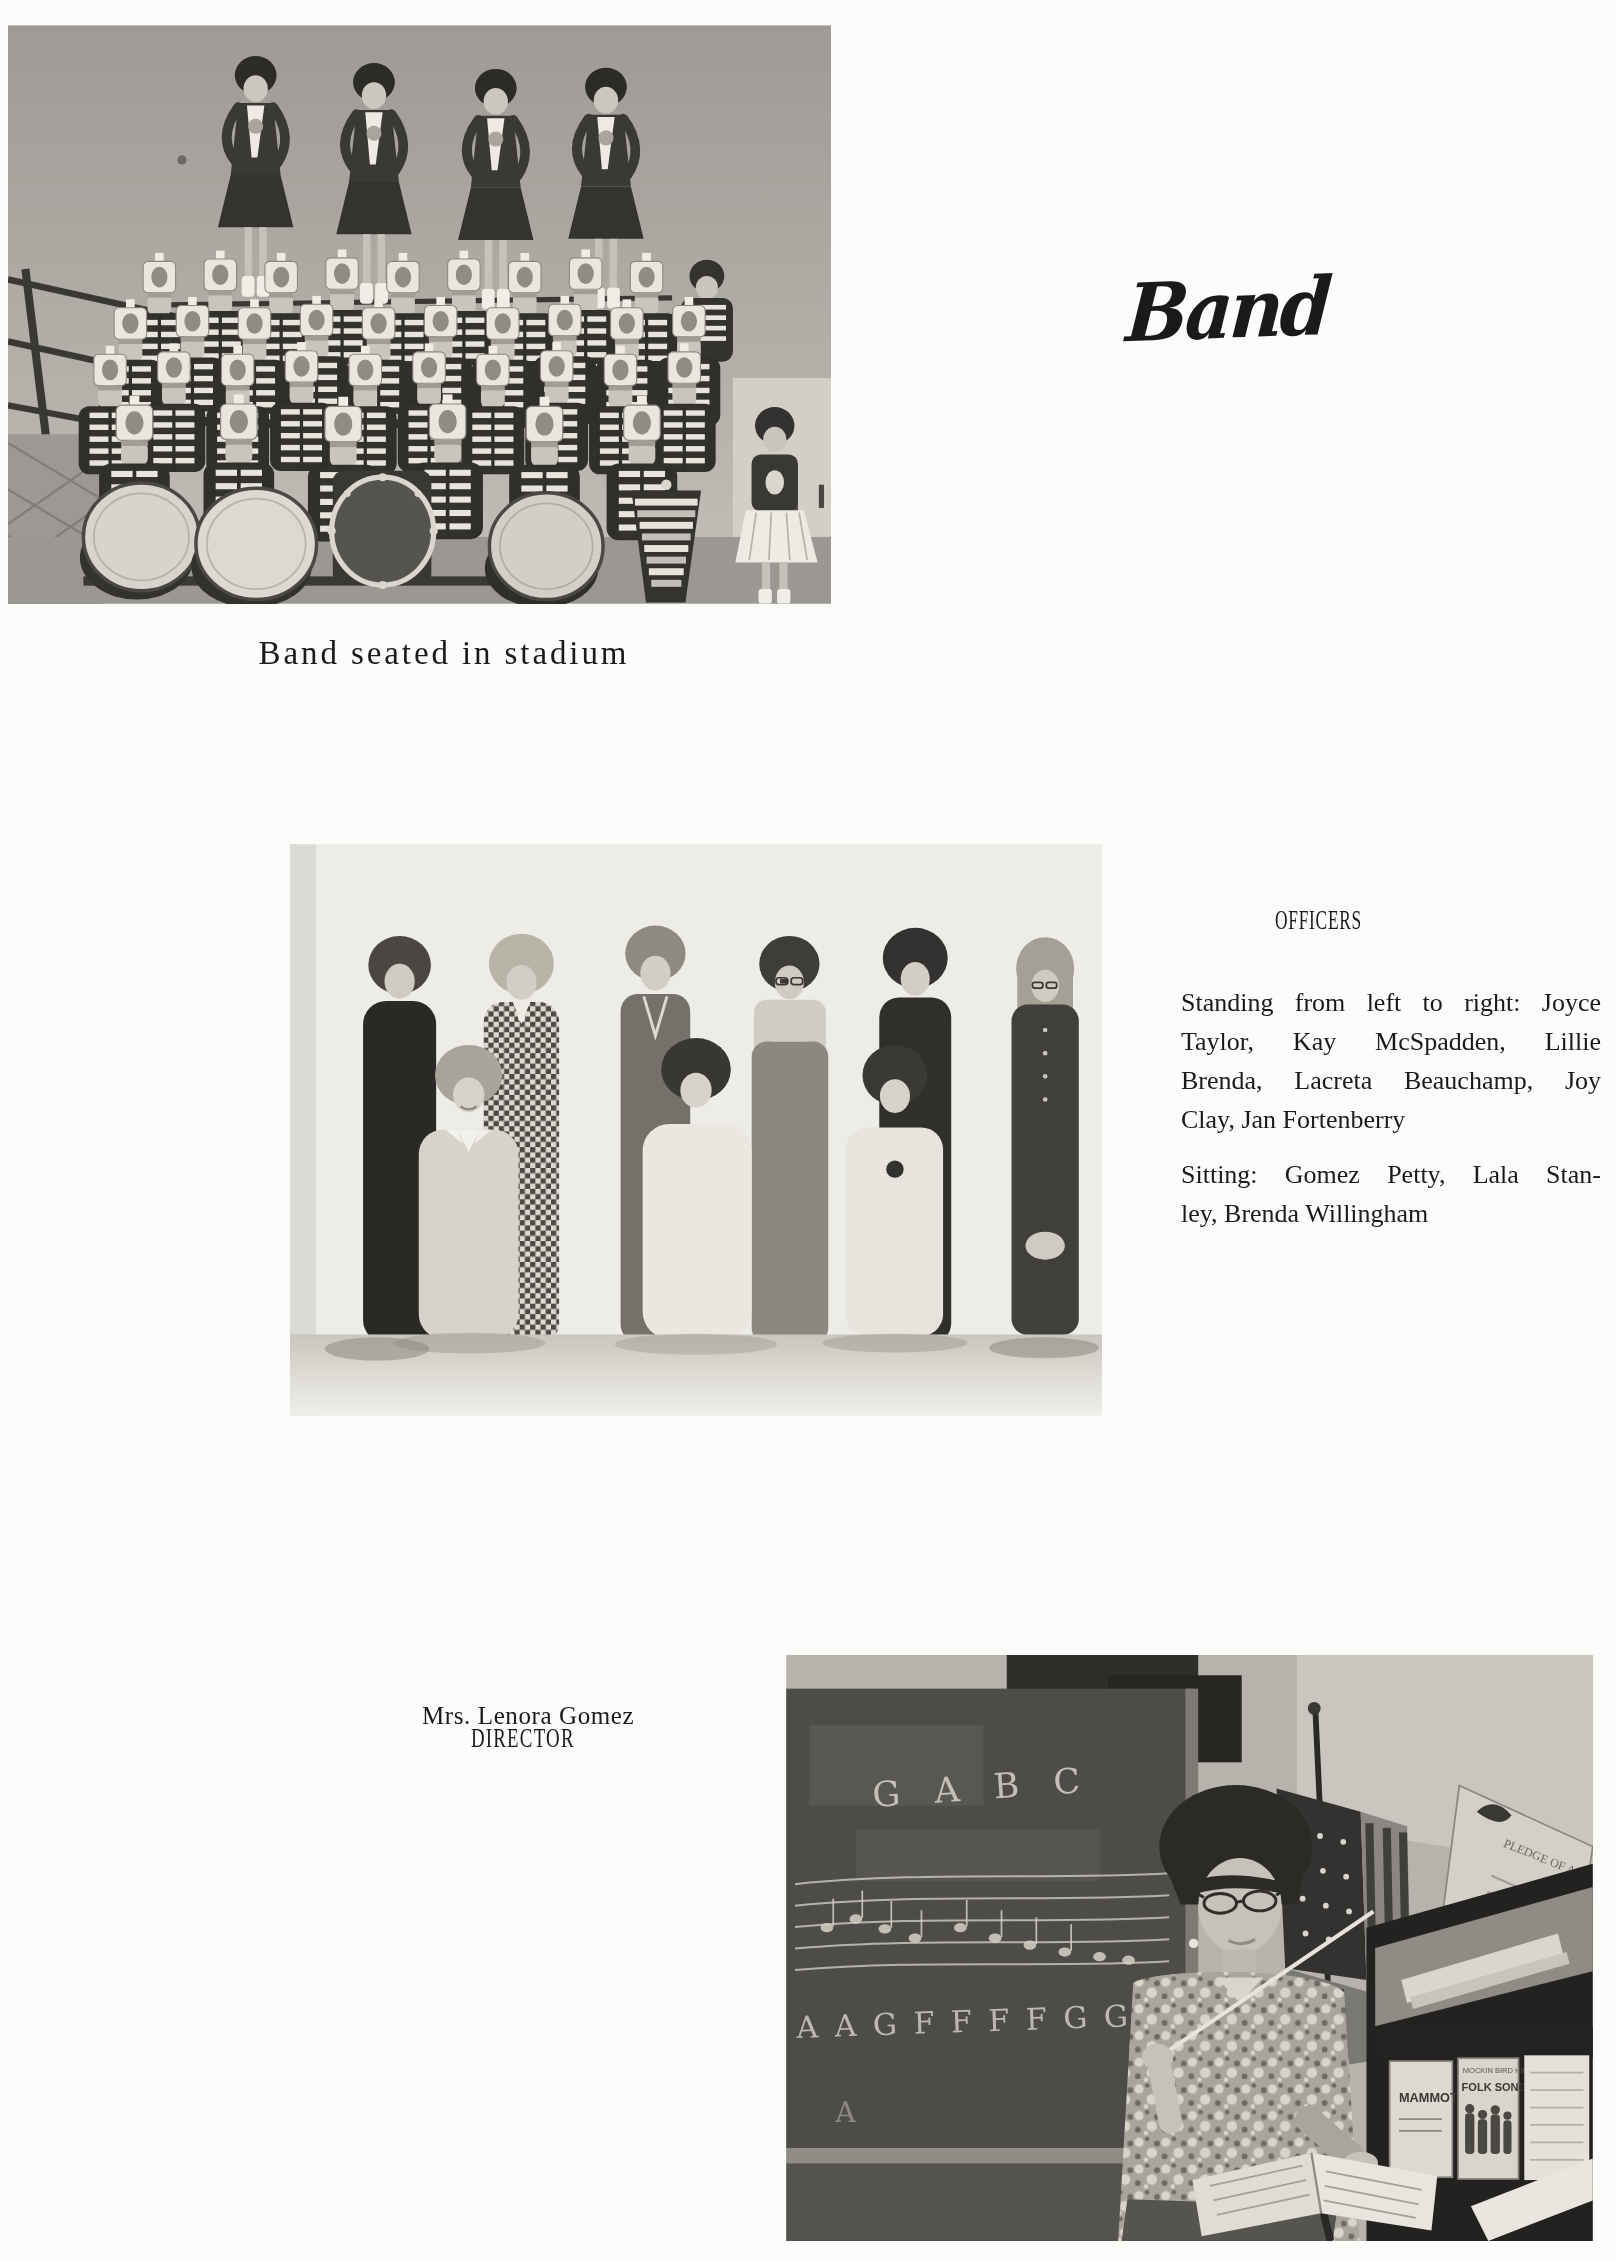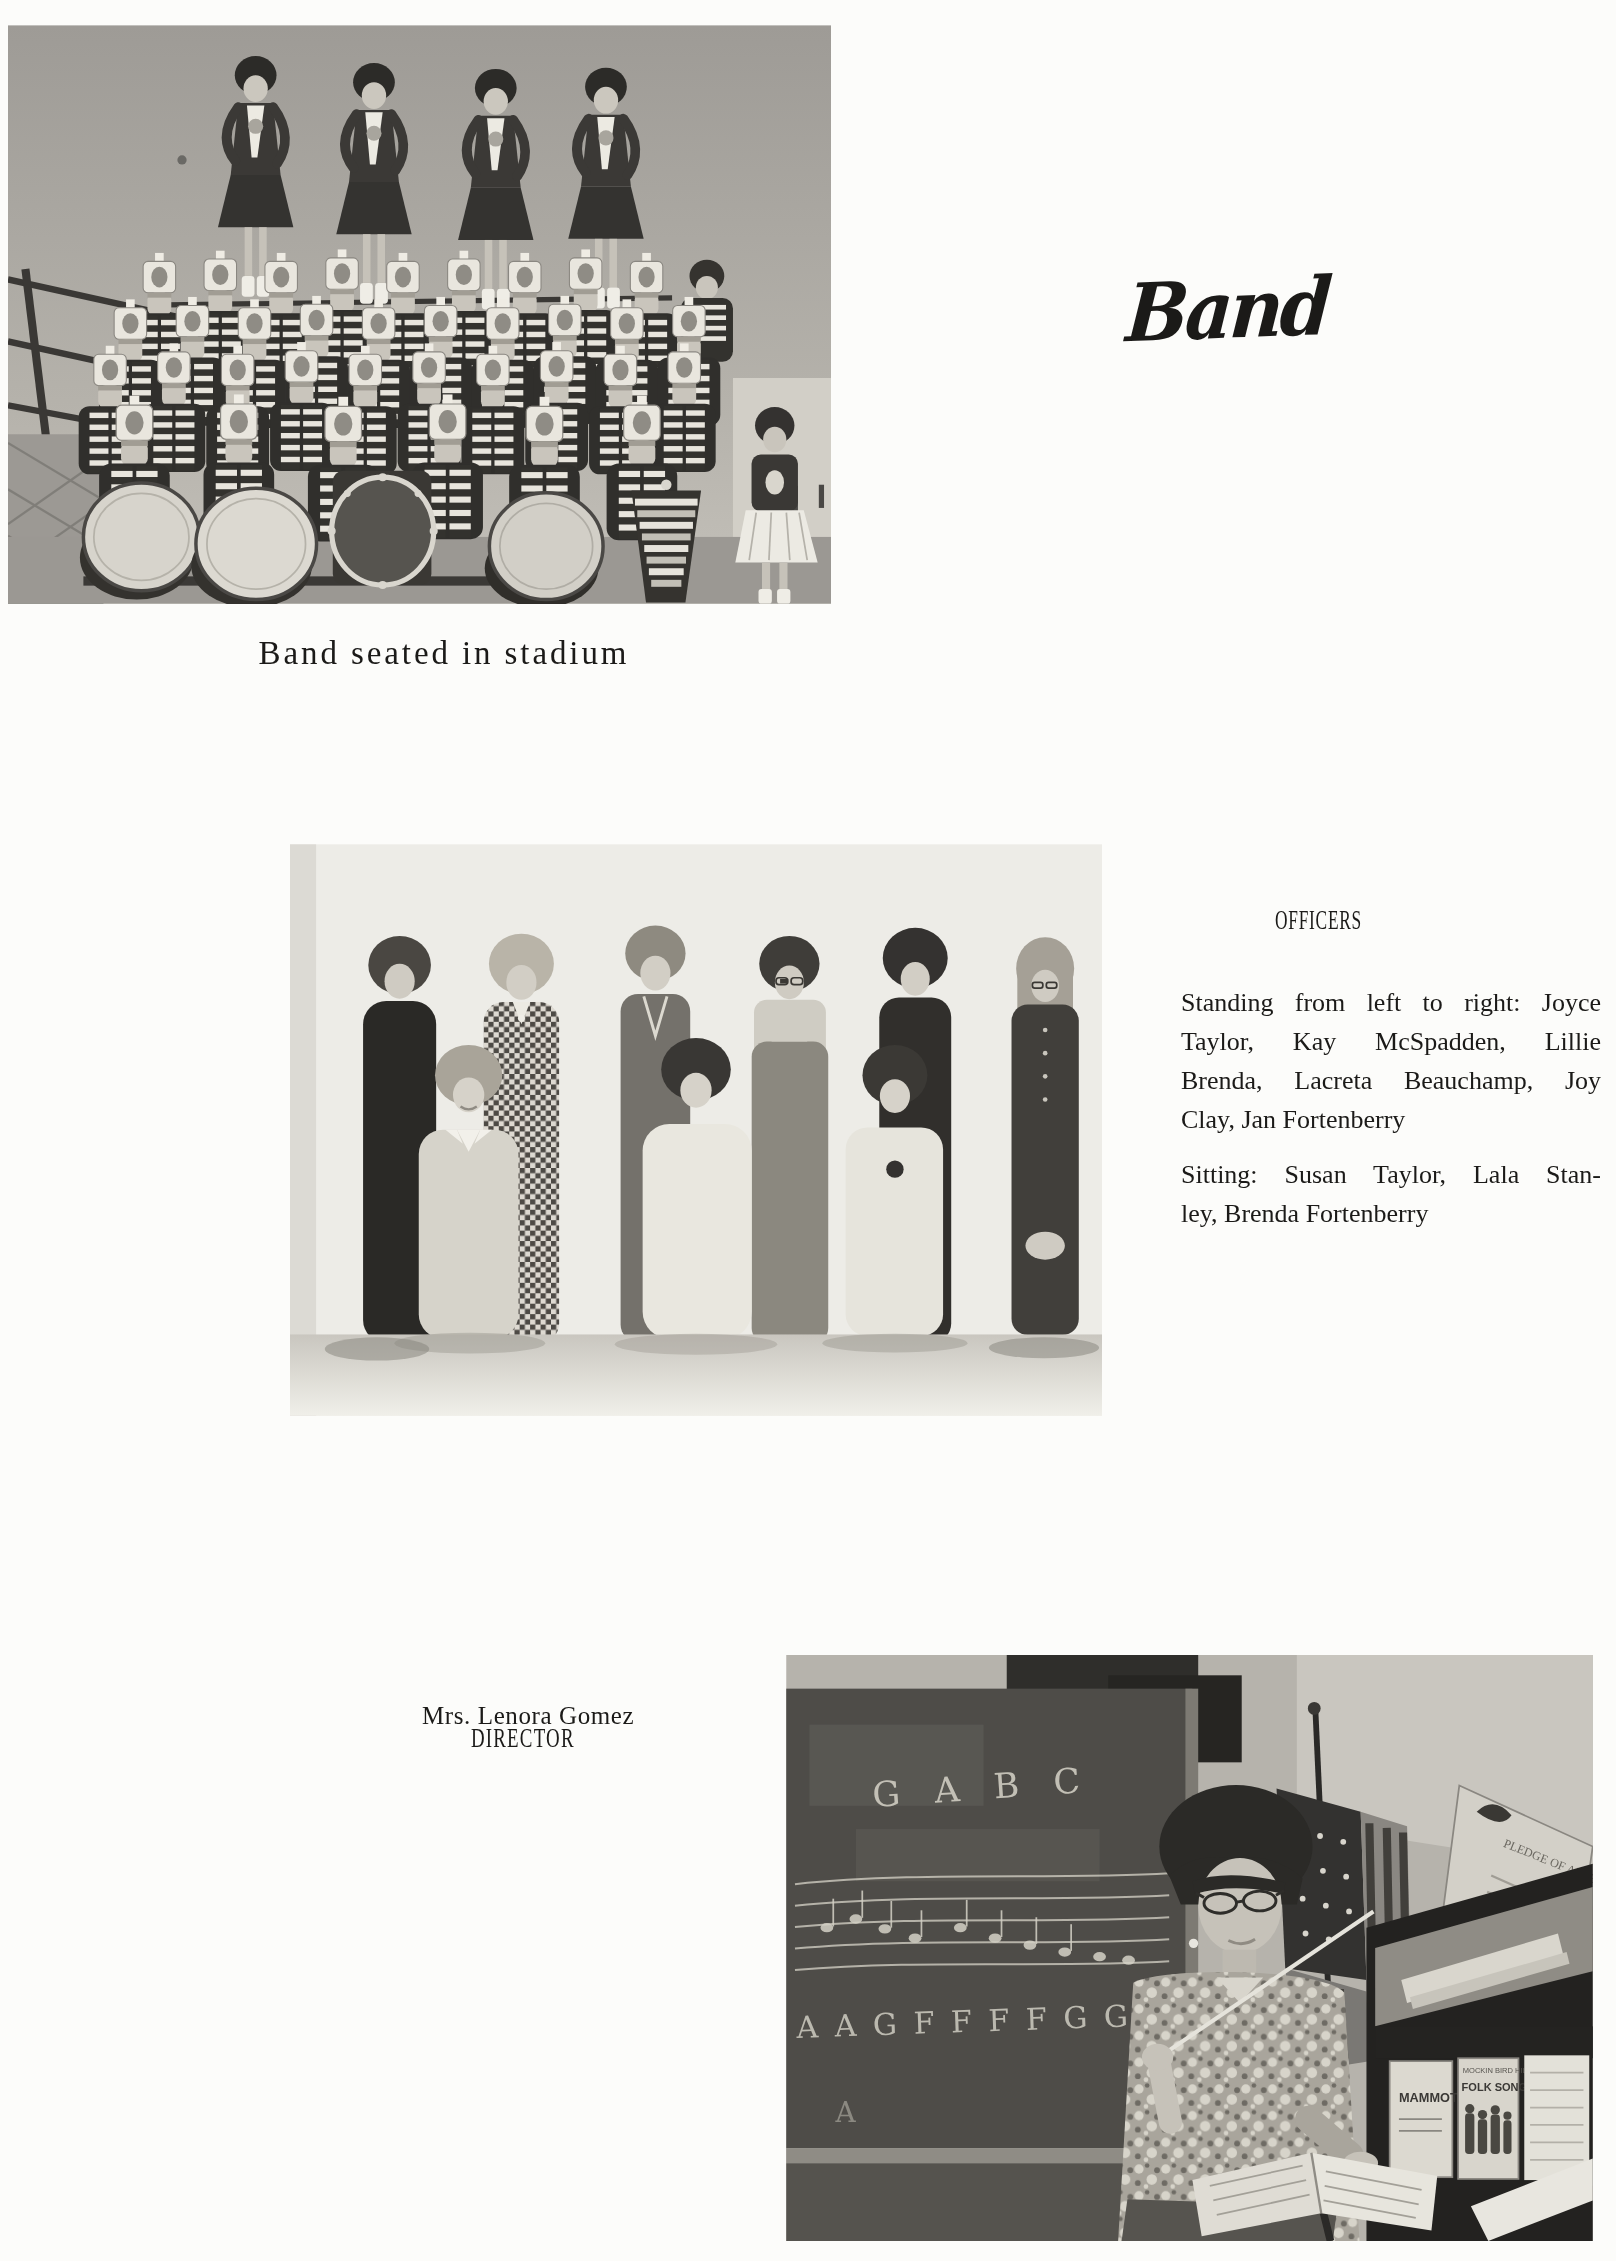--- a/index.html
+++ b/index.html
@@ -340,22 +340,22 @@
 
   <div class="officers-heading">OFFICERS</div>
   <div class="officers-text">
     <div>
       <div class="tline just">Standing from left to right: Joyce</div>
       <div class="tline just">Taylor,  Kay  McSpadden,  Lillie</div>
       <div class="tline just">Brenda,  Lacreta  Beauchamp, Joy</div>
       <div class="tline">Clay, Jan Fortenberry</div>
     </div>
     <div class="para2">
-      <div class="tline just">Sitting:  Susan  Taylor,  Lala  Stan-</div>
-      <div class="tline">ley, Brenda Fortenberry</div>
+      <div class="tline just">Sitting:  Gomez  Petty,  Lala  Stan-</div>
+      <div class="tline">ley, Brenda Willingham</div>
     </div>
   </div>
 
   <div class="director-heading">DIRECTOR</div>
   <div class="director-name">Mrs. Lenora Gomez</div>
 
   <div class="photo" style="left:786px; top:1655px; width:807px; height:586px;">
     <svg width="807" height="586" viewBox="0 0 1390 1010">
       <defs>
         <pattern id="floral" width="46" height="46" patternUnits="userSpaceOnUse">

